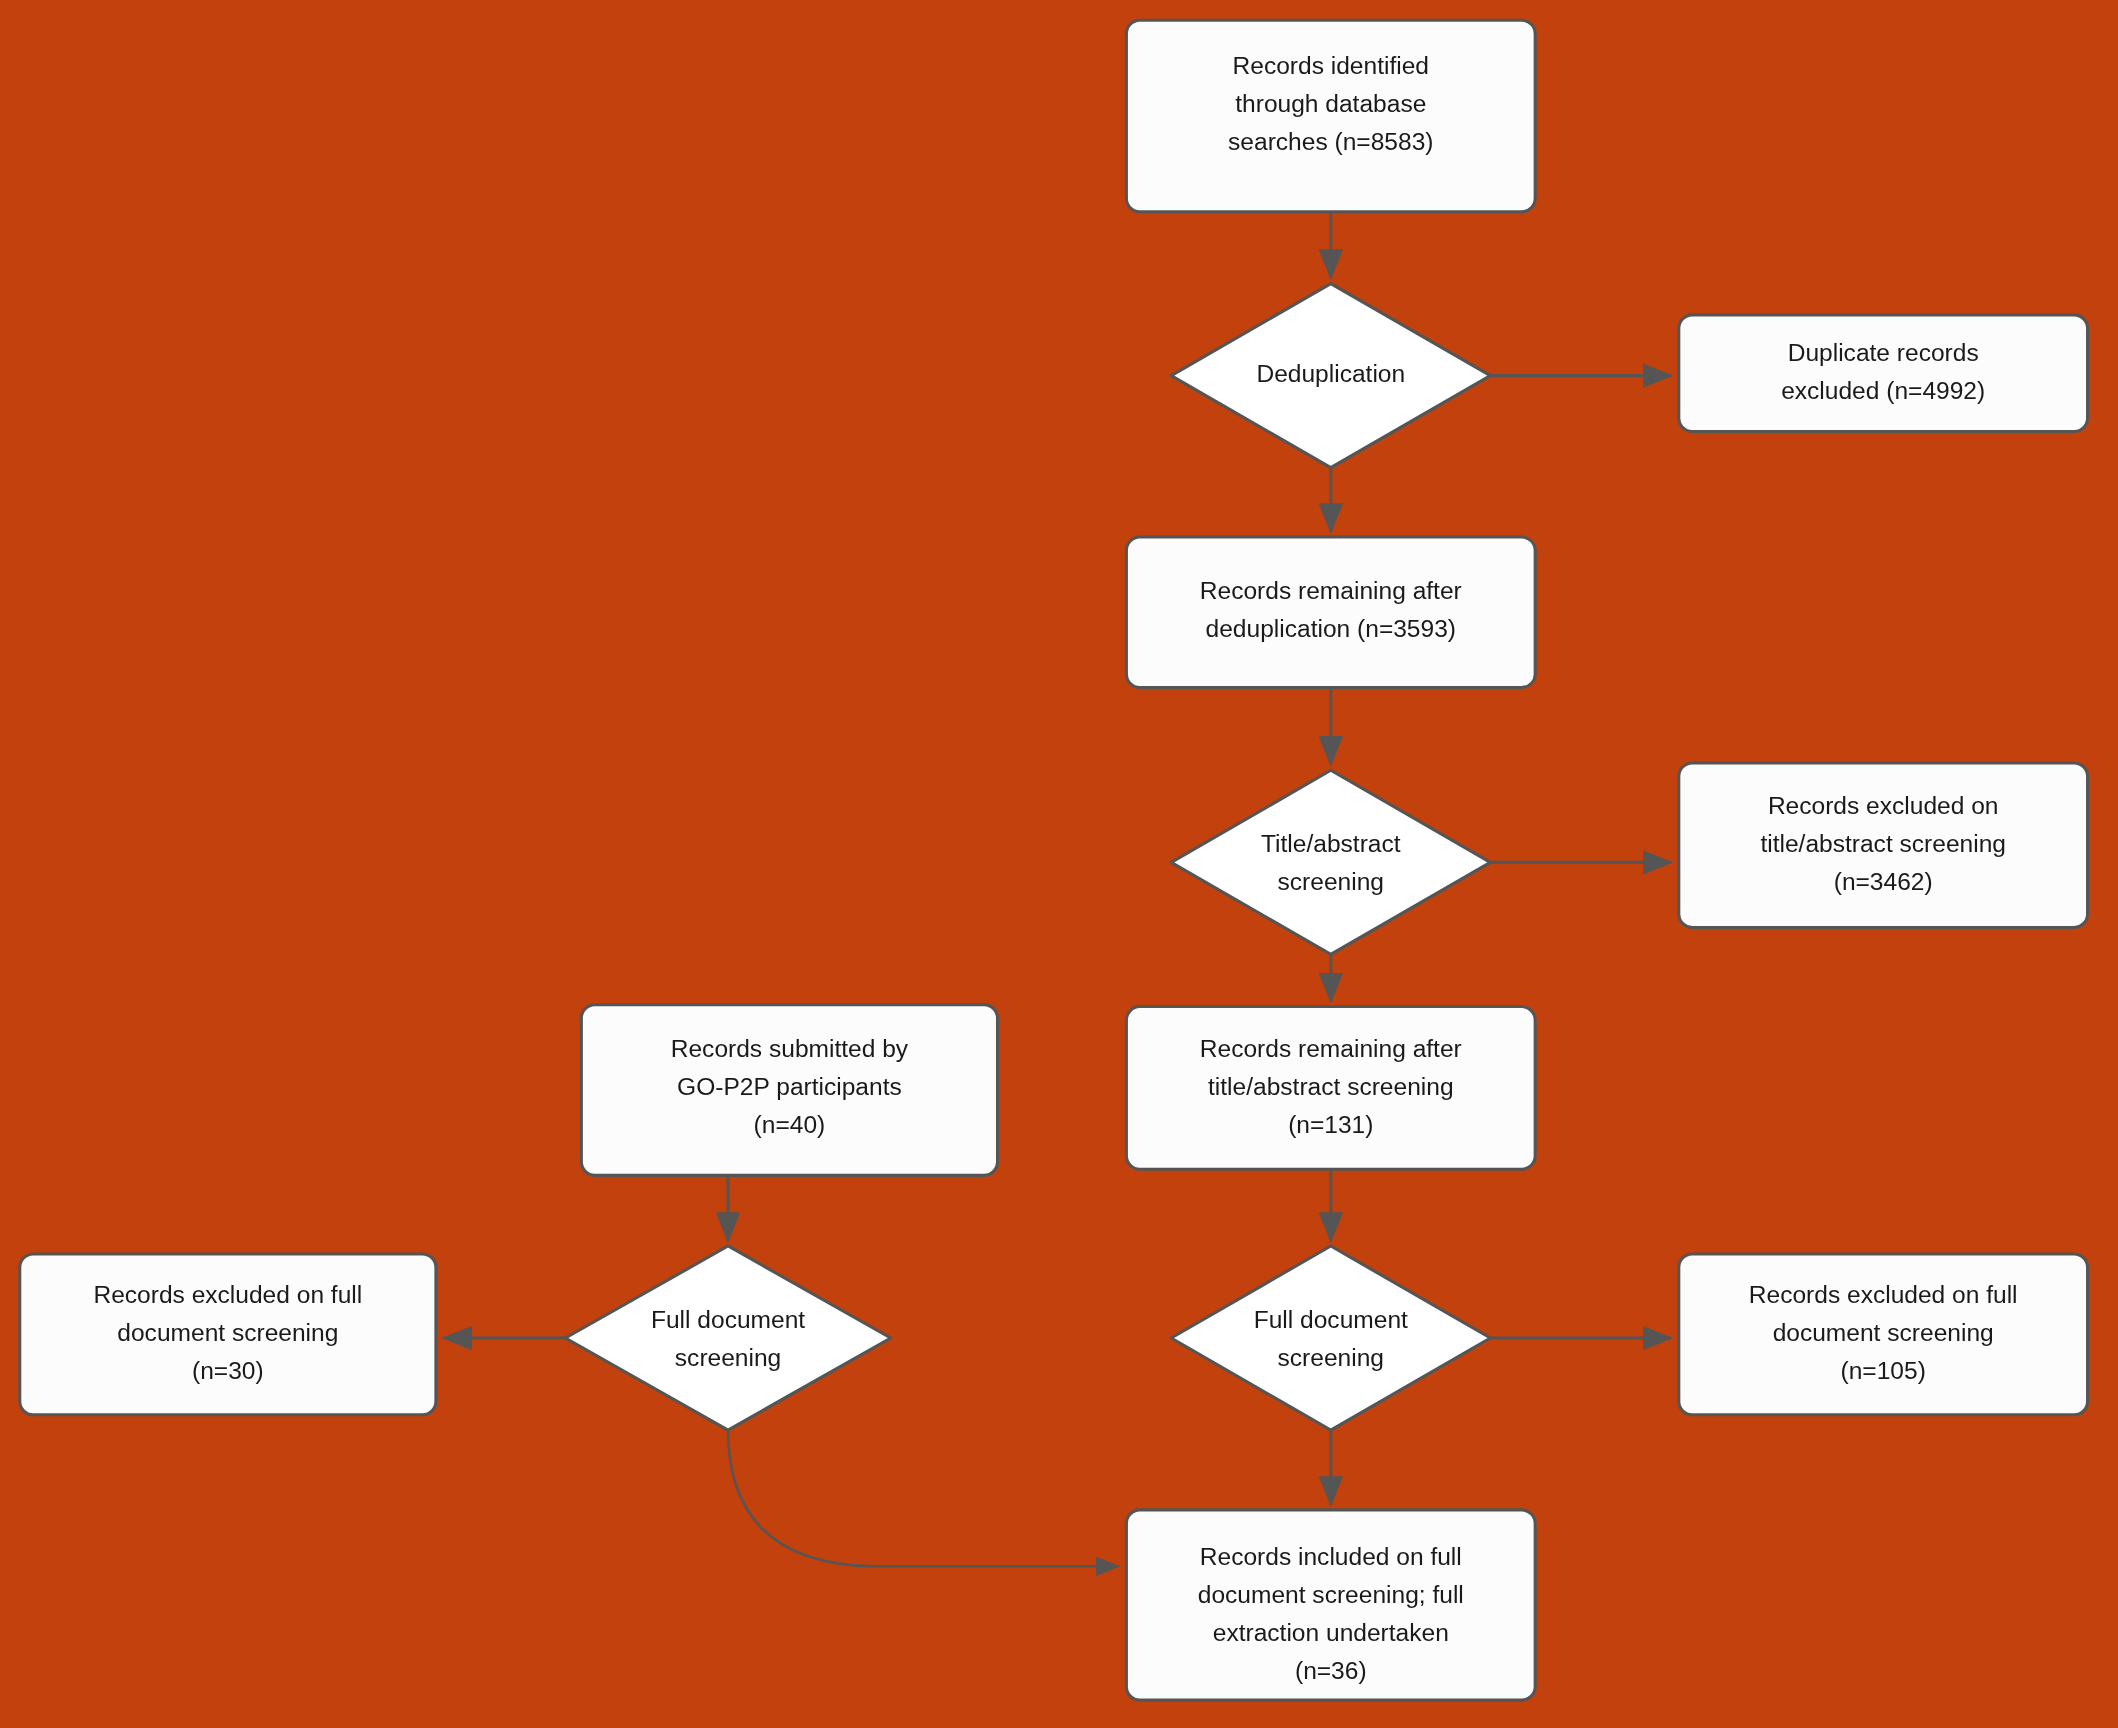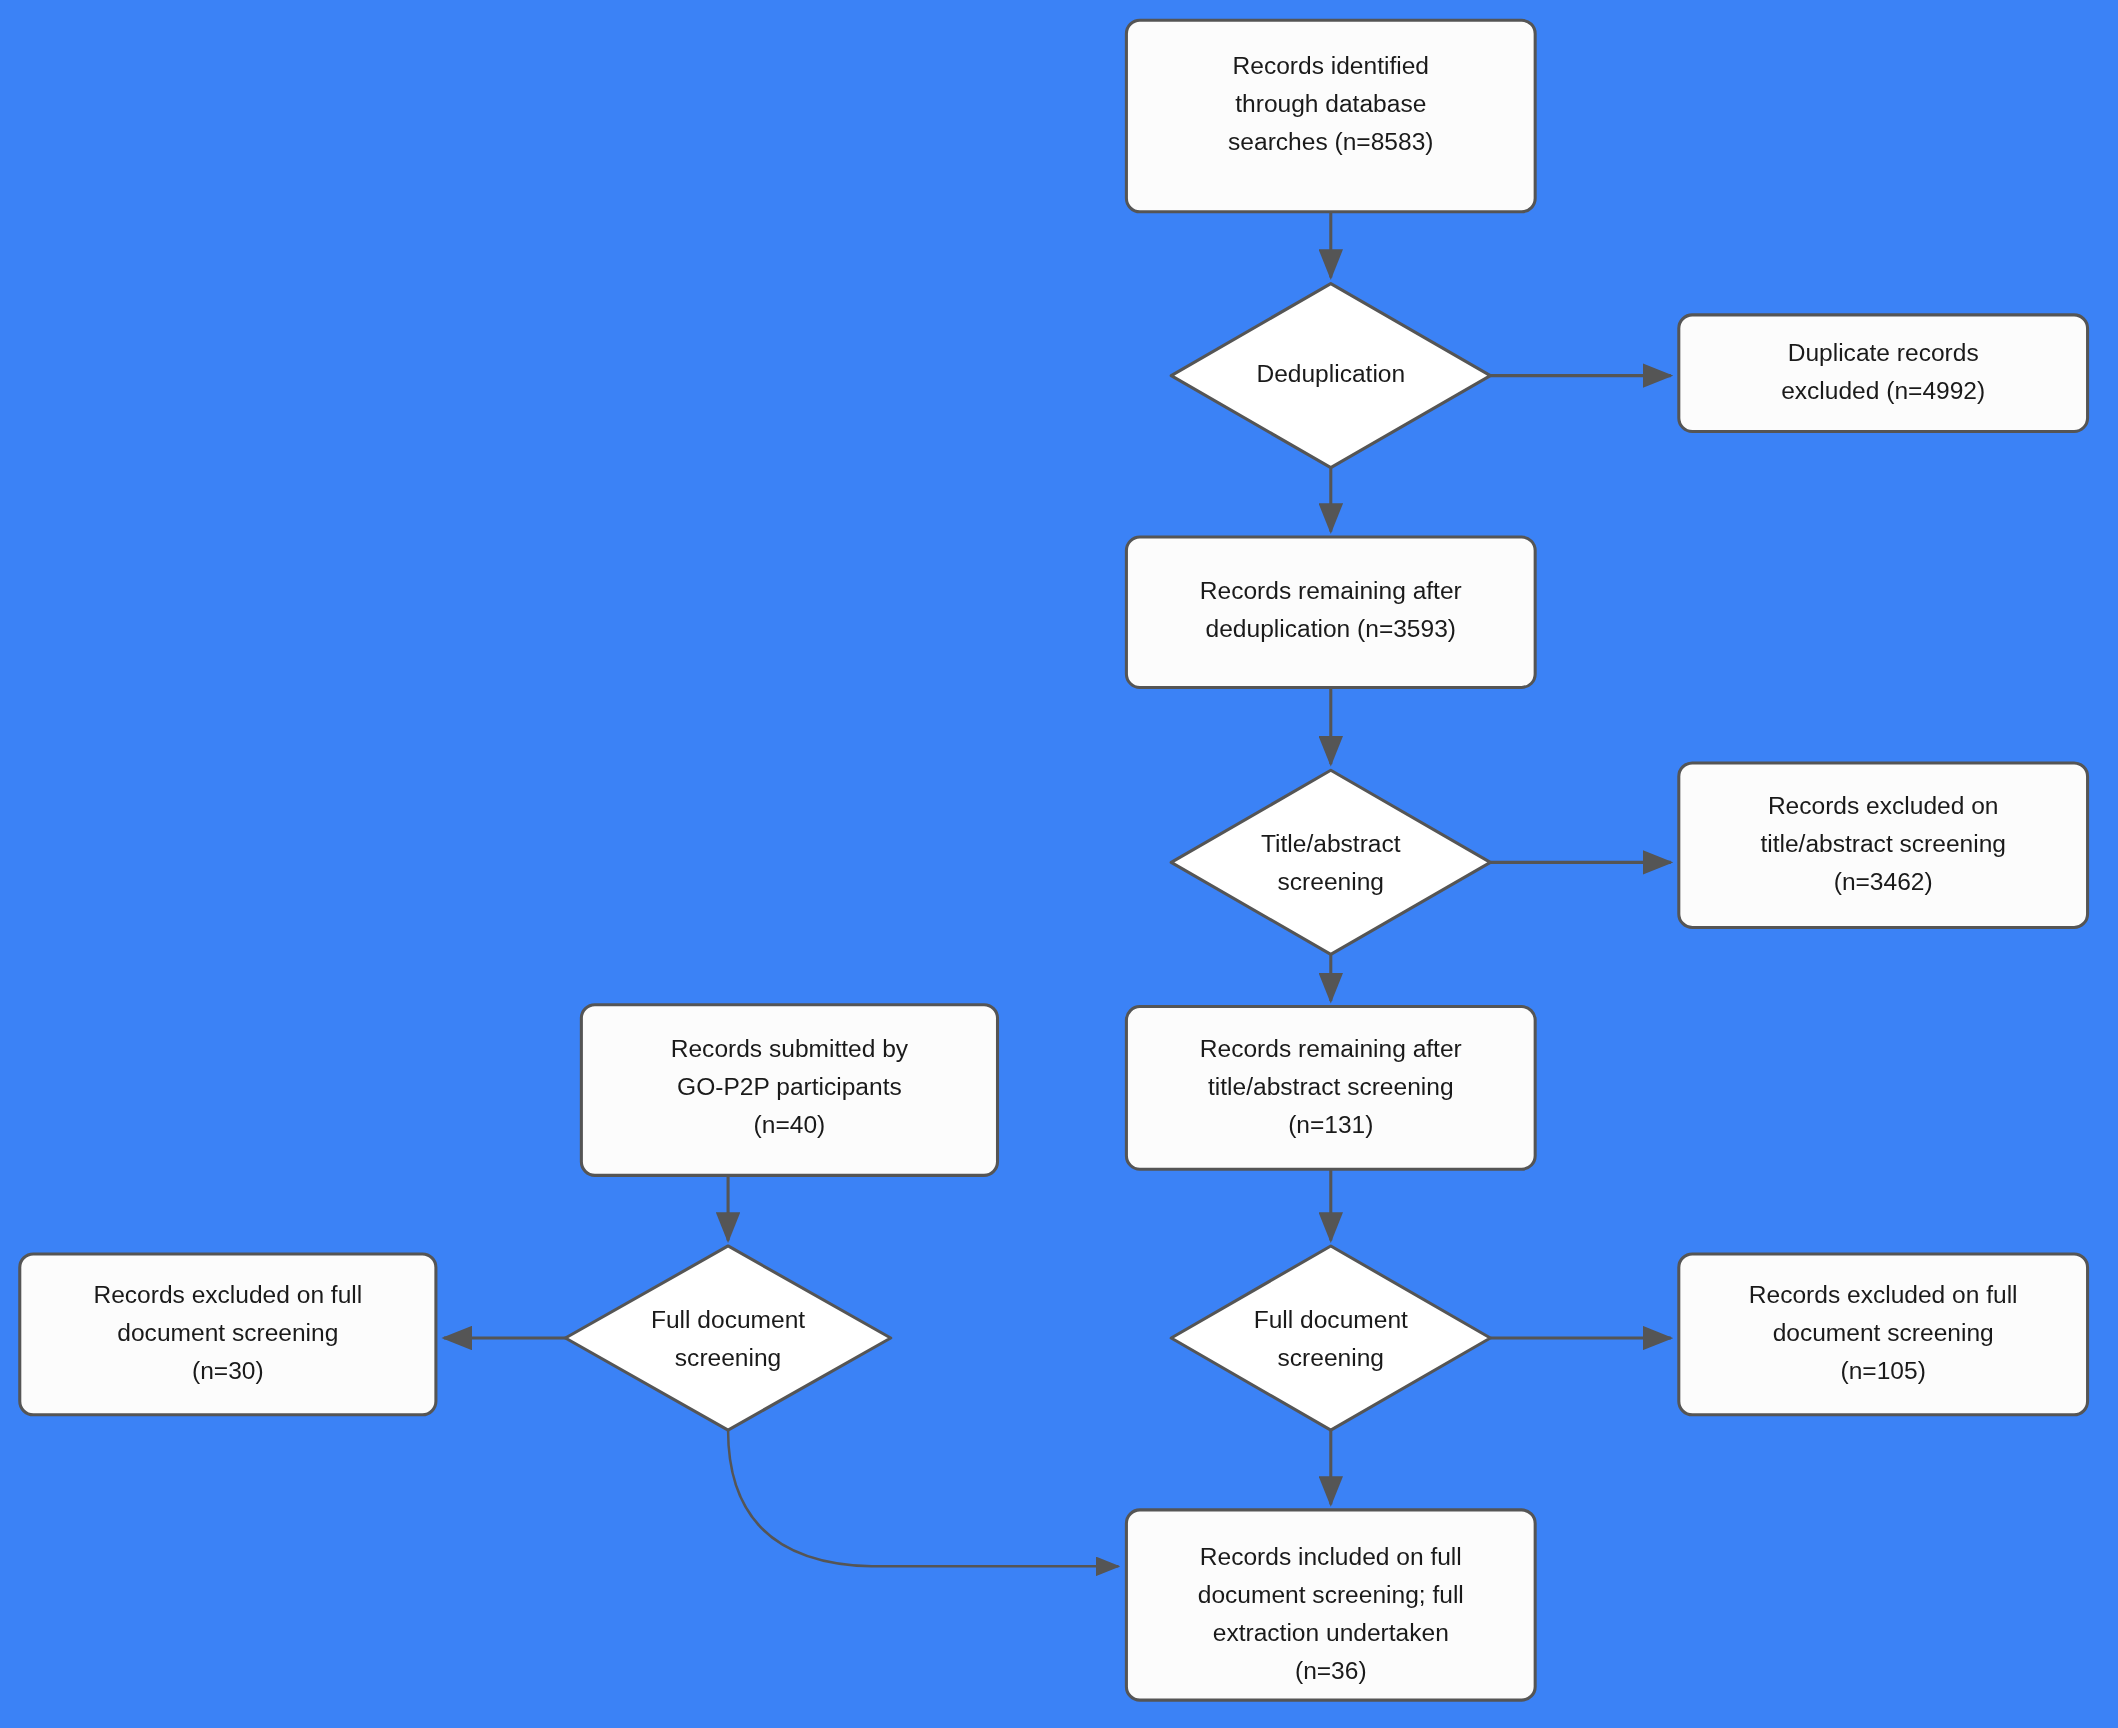--- a/index.html
+++ b/index.html
@@ -1,21 +1,21 @@
 <!DOCTYPE html>
 <html style="font-size:9.8px"><head>
 <meta charset="utf-8">
 <style>
   html,body{margin:0;padding:0;background:#ffffff;}
   body{
     width:2119px;height:1729px;
     font-family:"Liberation Sans","DejaVu Sans",sans-serif;
     overflow:hidden;
   }
-  #stage{position:relative;width:2119px;height:1729px;background:#3b82f6;}
+  #stage{position:relative;width:2119px;height:1729px;background:#c2410c;}
   svg#flow{position:absolute;left:0;top:0;width:2119px;height:1729px;display:block;}
   .node-text{
     font-family:"Liberation Sans","DejaVu Sans",sans-serif;
     font-size:40px;
     fill:#1a1a1a;
     text-anchor:middle;
     dominant-baseline:middle;
   }
   .shape-box{
     fill:#fcfcfc;

